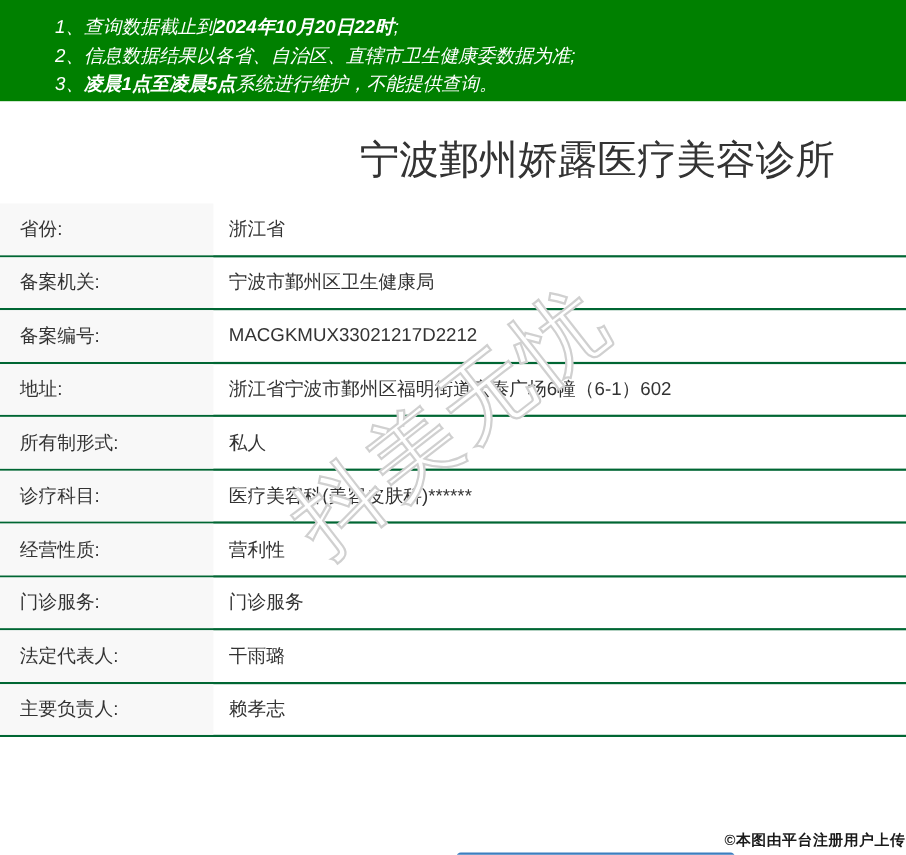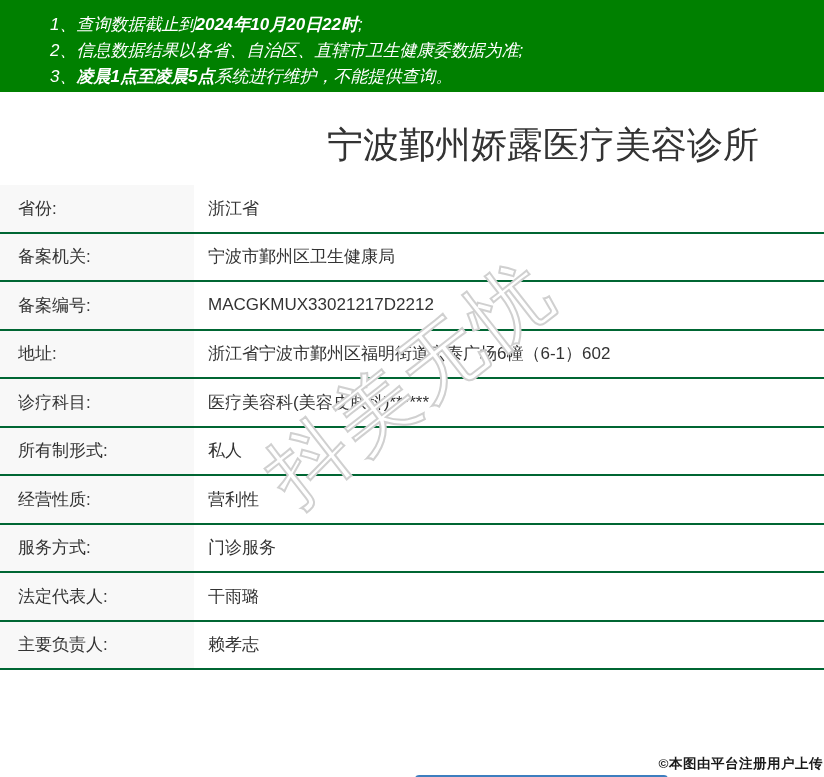--- a/index.html
+++ b/index.html
@@ -114,33 +114,33 @@
     </div>
     <div class="row">
       <div class="label-cell">备案编号:</div>
       <div class="value-cell">MACGKMUX33021217D2212</div>
     </div>
     <div class="row">
       <div class="label-cell">地址:</div>
       <div class="value-cell">浙江省宁波市鄞州区福明街道宏泰广场6幢（6-1）602</div>
     </div>
     <div class="row">
+      <div class="label-cell">所有制形式:</div>
+      <div class="value-cell">私人</div>
+    </div>
+    <div class="row">
       <div class="label-cell">诊疗科目:</div>
       <div class="value-cell">医疗美容科(美容皮肤科)******</div>
-    </div>
-    <div class="row">
-      <div class="label-cell">所有制形式:</div>
-      <div class="value-cell">私人</div>
     </div>
     <div class="row">
       <div class="label-cell">经营性质:</div>
       <div class="value-cell">营利性</div>
     </div>
     <div class="row">
-      <div class="label-cell">服务方式:</div>
+      <div class="label-cell">门诊服务:</div>
       <div class="value-cell">门诊服务</div>
     </div>
     <div class="row">
       <div class="label-cell">法定代表人:</div>
       <div class="value-cell">干雨璐</div>
     </div>
     <div class="row">
       <div class="label-cell">主要负责人:</div>
       <div class="value-cell">赖孝志</div>
     </div>

